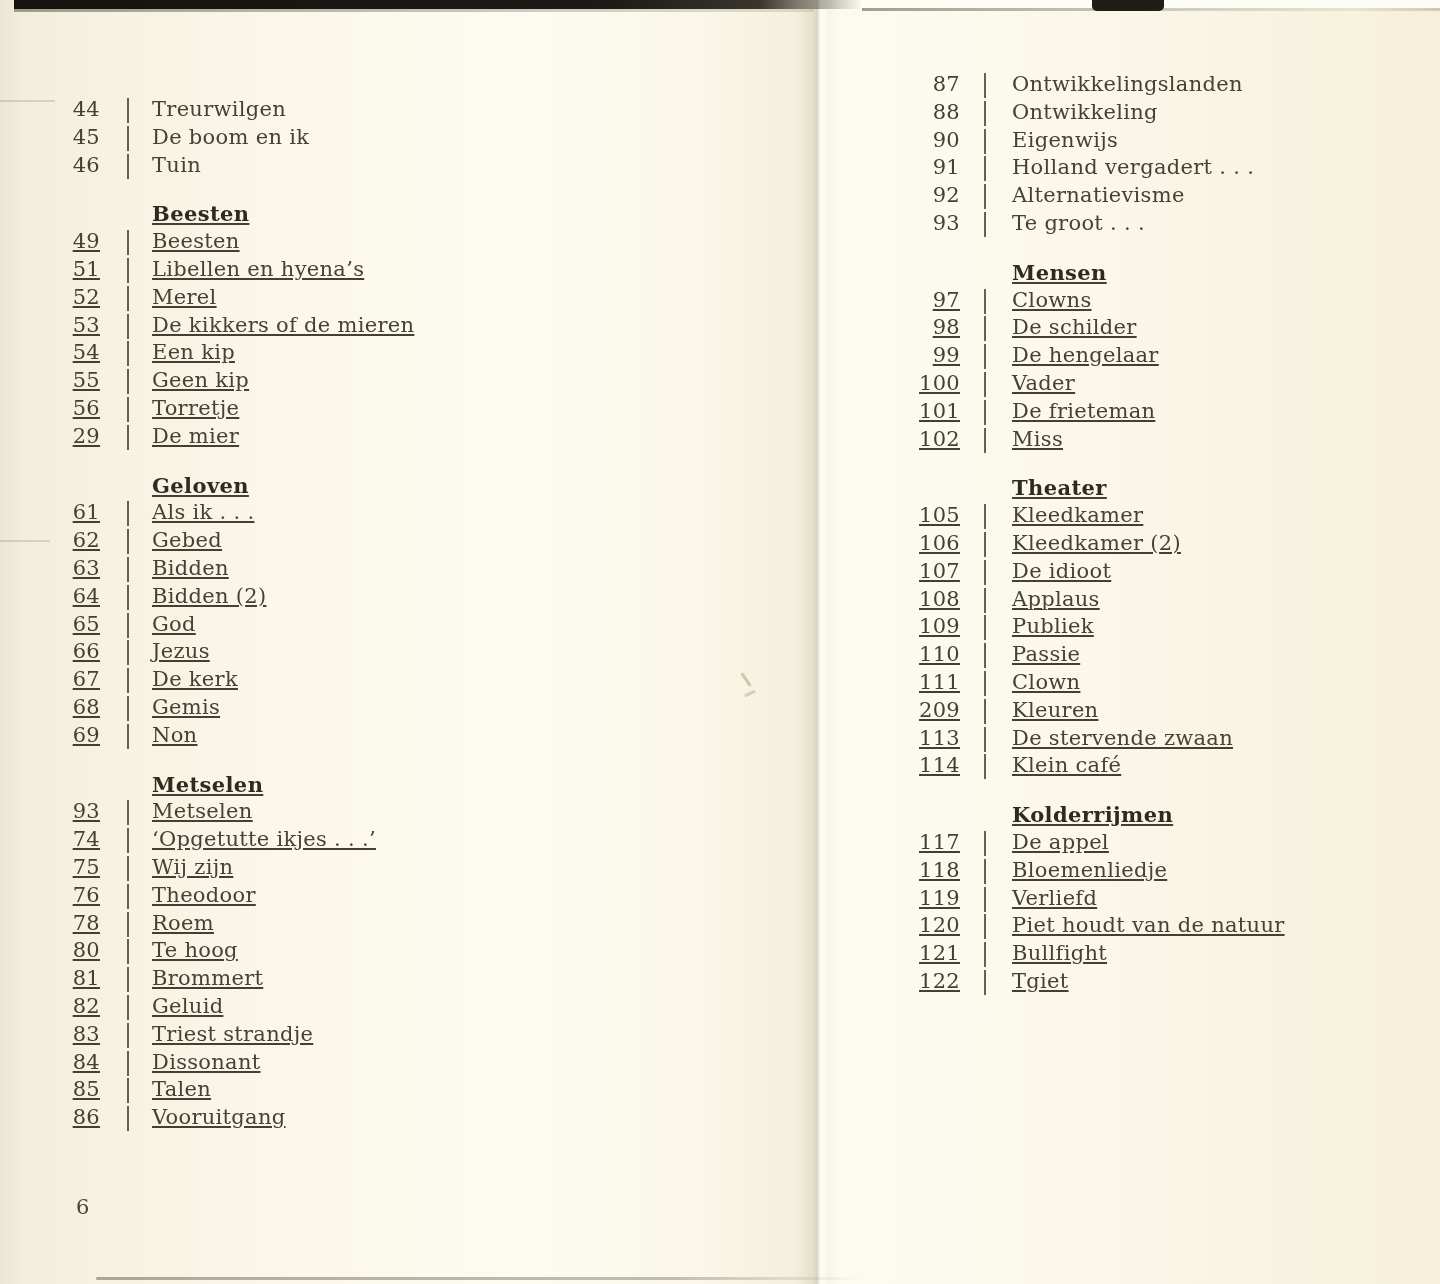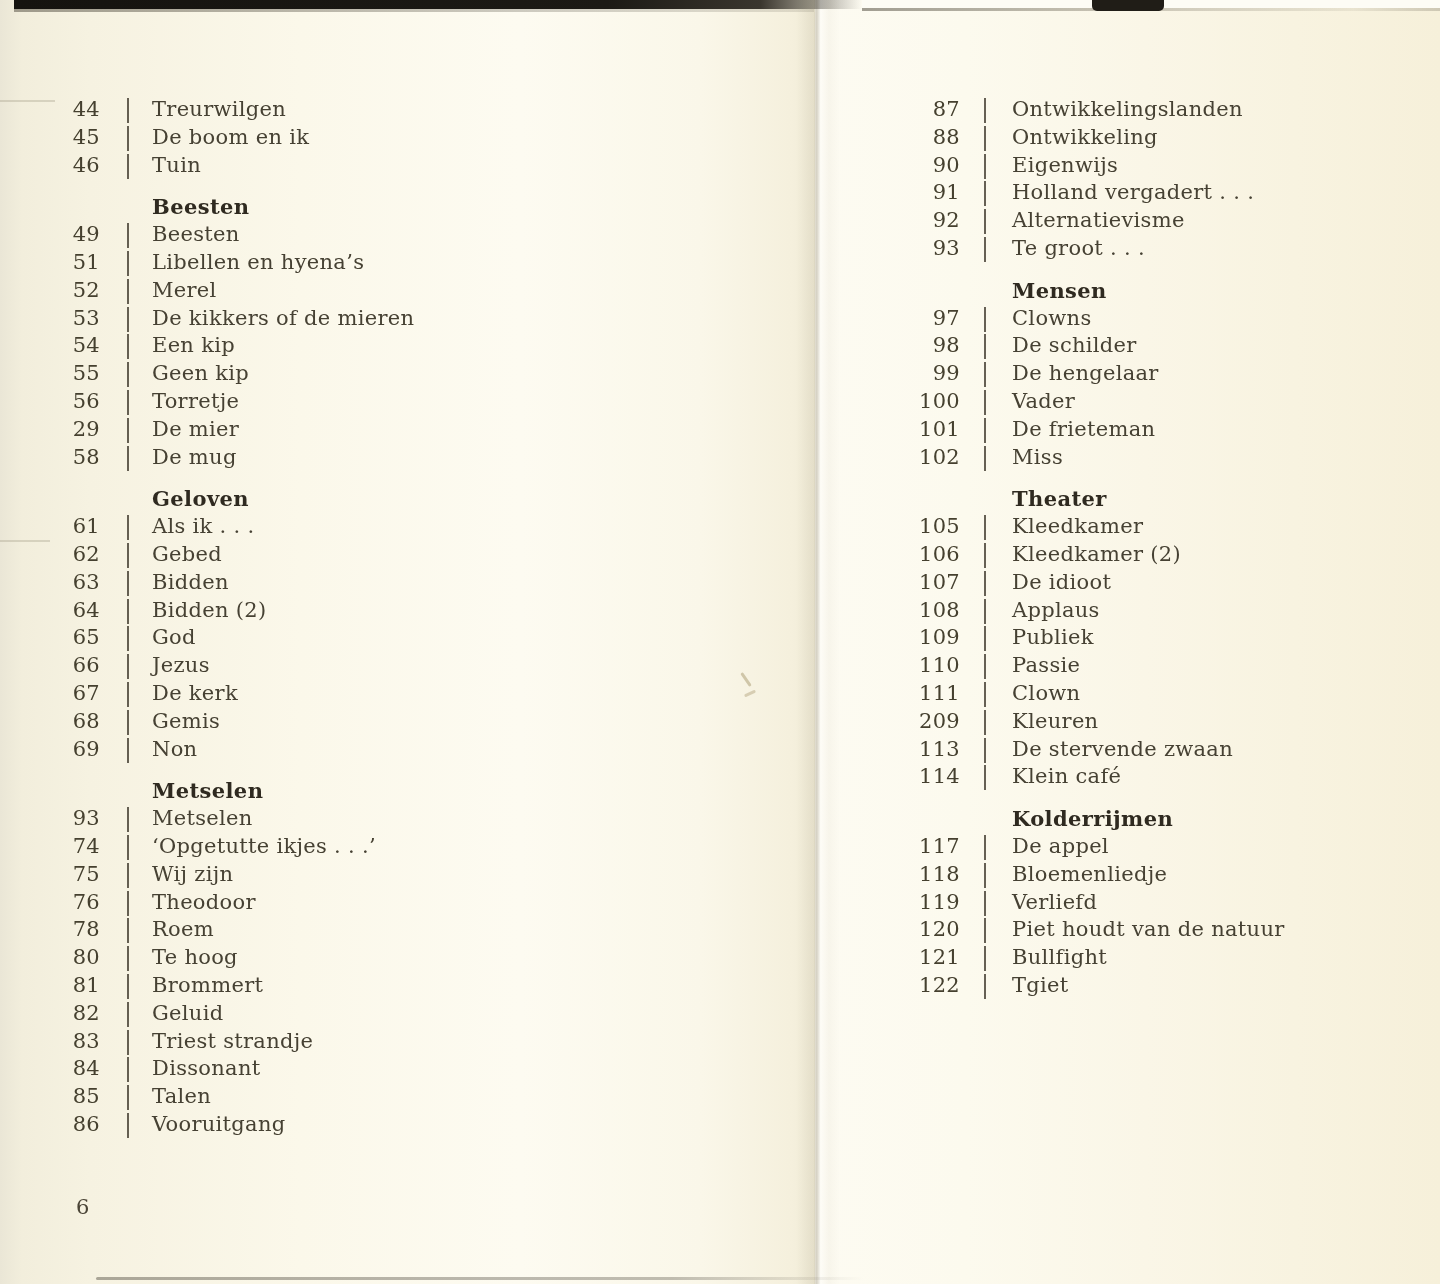--- a/index.html
+++ b/index.html
@@ -65,22 +65,22 @@
     position: absolute; left: 738px; top: 678px; width: 16px; height: 3px;
     background: rgba(175,160,120,0.55); transform: rotate(55deg); border-radius: 2px;
   }
   .scratch2 {
     position: absolute; left: 744px; top: 692px; width: 12px; height: 3px;
     background: rgba(175,160,120,0.45); transform: rotate(-25deg); border-radius: 2px;
   }
   
   .toc { position: absolute; top: 0; font-size: 21px; letter-spacing: 0.3px; }
   .toc-left  { left: 0;     width: 760px; padding-top: 96px; }
-  .toc-right { left: 860px; width: 580px; padding-top: 96px; }
-  .section + .section { margin-top: 14px; }
+  .toc-right { left: 860px; width: 580px; padding-top: 71px; }
+  .section + .section { margin-top: 21px; text-decoration: underline; }
   .row { display: flex; height: 27.8px; line-height: 27.8px; white-space: nowrap; }
   .num { width: 100px; text-align: right; color: #45402f; }
   .rule {
     width: 2px; height: 25px; margin-top: 2px;
     background: rgba(64,58,45,0.8); align-self: flex-start;
   }
   .toc-left  .rule { margin-left: 27px; margin-right: 23px; }
   .toc-right .rule { margin-left: 24px; margin-right: 26px; }
   .header-row .rule { background: transparent; }
   .title { color: #46413395; color: #464133; }
@@ -177,25 +177,20 @@
     <span class="rule"></span>
     <span class="title">Torretje</span>
   </div>
 
   <div class="row">
     <span class="num">29</span>
     <span class="rule"></span>
     <span class="title">De mier</span>
   </div>
 
-  <div class="row">
-    <span class="num">58</span>
-    <span class="rule"></span>
-    <span class="title">De mug</span>
-  </div>
 </div>
 
   <div class="section">
     <div class="row header-row">
       <span class="num"></span>
       <span class="rule"></span>
       <span class="title header-title">Geloven</span>
     </div>
 
   <div class="row">

